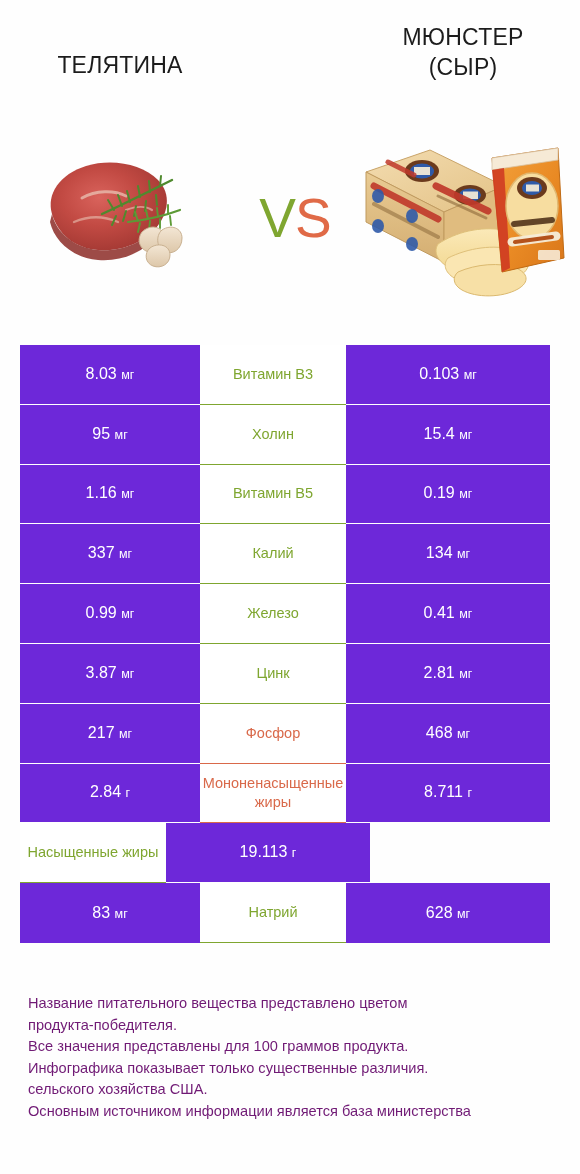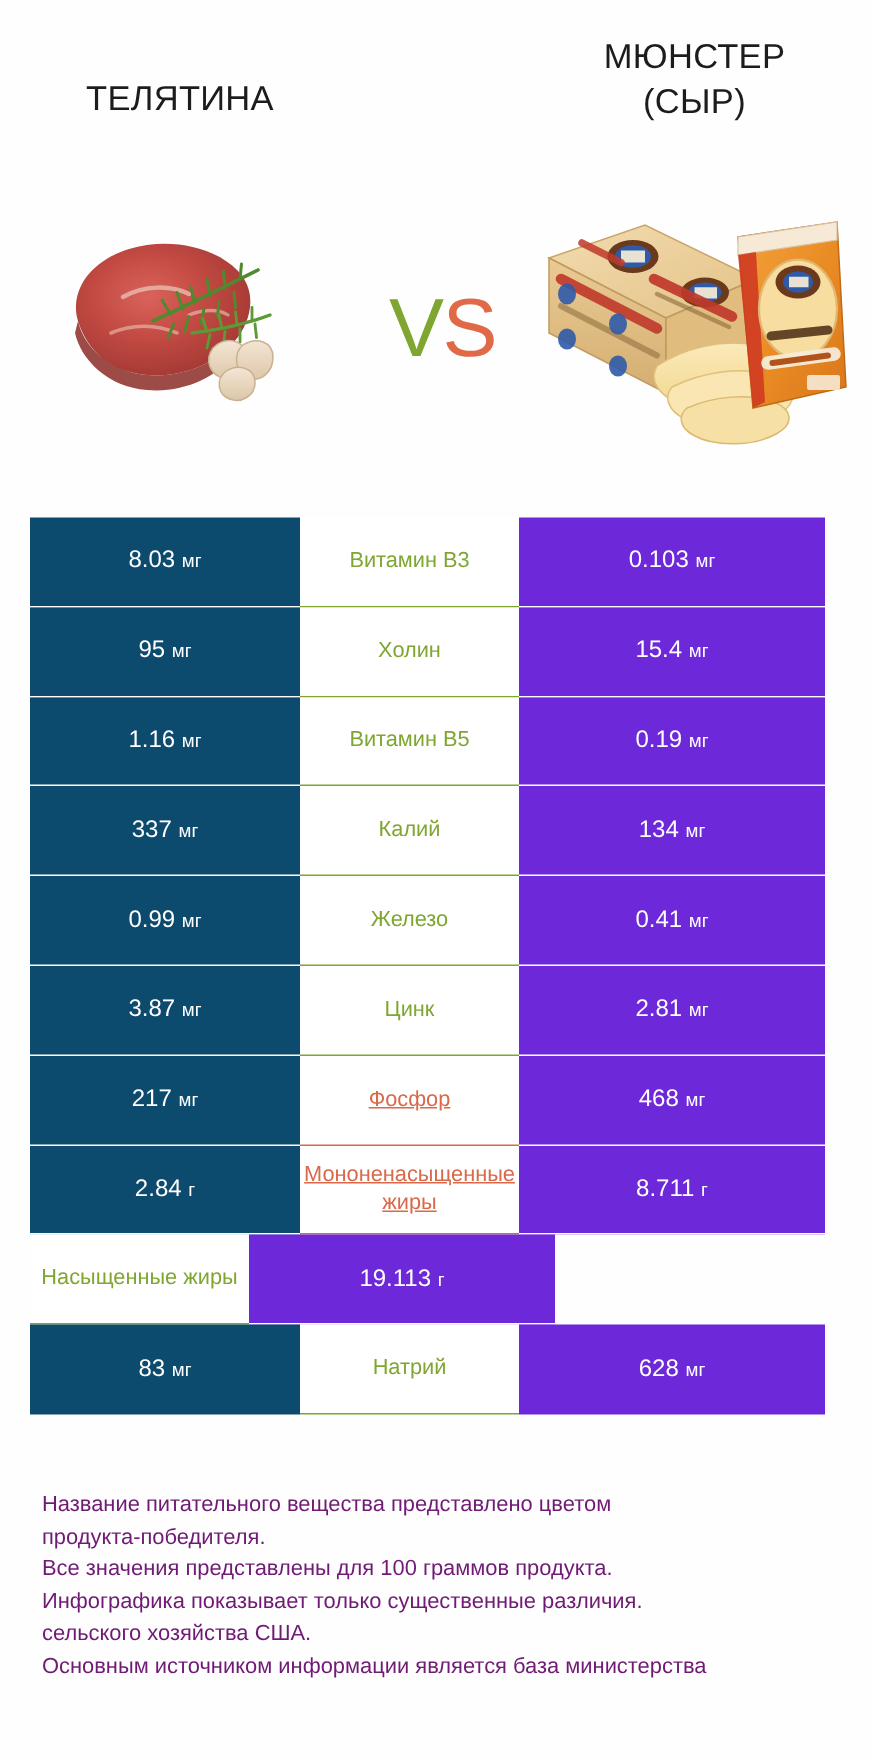--- a/index.html
+++ b/index.html
@@ -112,21 +112,21 @@
   }
   .cell {
     box-sizing: border-box;
     display: flex;
     align-items: center;
     justify-content: center;
     text-align: center;
   }
   .cell-left {
     width: 180px;
-    background: #0c4a6e;
+    background: #6d28d9;
     color: #ffffff;
     border-bottom: 1.5px solid #ffffff;
   }
   .cell-right {
     width: 204px;
     background: #6d28d9;
     color: #ffffff;
     border-bottom: 1.5px solid #ffffff;
   }
   .row:last-child .cell-left,
@@ -142,21 +142,21 @@
     display: block;
     font-size: 14.5px;
     line-height: 19px;
     white-space: nowrap;
     font-weight: 400;
   }
   .cell-mid.wrapok .lbl { white-space: normal; }
   .mid-green { border-bottom: 1px solid #7FA630; }
   .mid-green .lbl { color: #7FA630; }
   .mid-red { border-bottom: 1px solid #D9694A; }
-  .mid-red .lbl { color: #D9694A; text-decoration: underline; }
+  .mid-red .lbl { color: #D9694A; }
   .row:last-child .cell-mid { border-bottom: 1px solid #7FA630; }
 
   .val {
     font-size: 16px;
     line-height: 20px;
     white-space: nowrap;
     font-weight: 400;
   }
   .val .unit {
     font-size: 12.5px;

